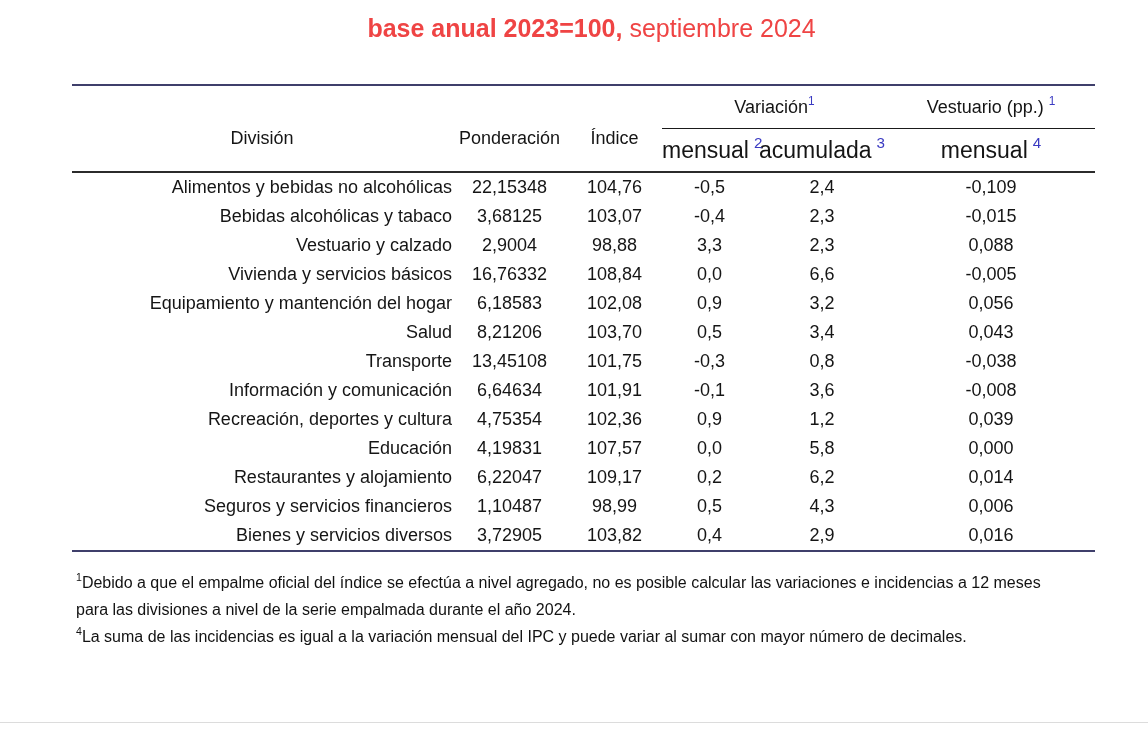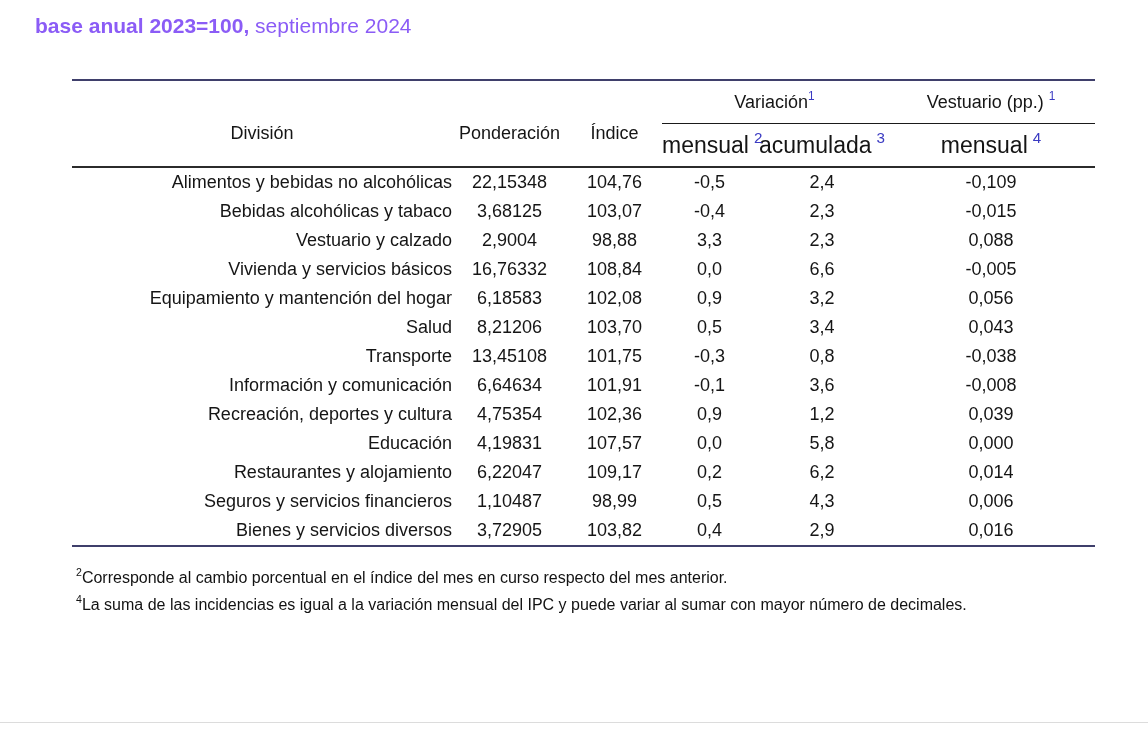--- a/index.html
+++ b/index.html
@@ -23,22 +23,23 @@
   header{padding:9px 0 0 35px;}
   h1{
     margin:0;
     font-size:23px;
     font-weight:700;
     letter-spacing:0.2px;
     color:var(--title);
   }
   .subtitle{
     margin:5px 0 0 0;
-    font-size:21px;
-    color:#8b5cf6;
+    font-size:25px;
+    color:#ef4444;
+    text-align:center;
   }
   .subtitle .b{font-weight:700;}
 
   table.ipc-table{
     border-collapse:collapse;
     table-layout:fixed;
     margin:41px 0 0 72px;
     width:1023px;
     font-size:18px;
     border-top:2.5px solid var(--rule_heavy);
@@ -237,17 +238,17 @@
         <td>3,72905</td>
         <td>103,82</td>
         <td>0,4</td>
         <td>2,9</td>
         <td>0,016</td>
       </tr>
     </tbody>
 </table>
 
 <section class="footnotes" id="footnotes">
-    <p><sup class="fsup">2</sup><span>Corresponde al cambio porcentual en el índice del mes en curso respecto del mes anterior.</span></p>
+    <p><sup class="fsup">1</sup><span>Debido a que el empalme oficial del índice se efectúa a nivel agregado, no es posible calcular las variaciones e incidencias a 12 meses para las divisiones a nivel de la serie empalmada durante el año 2024.</span></p>
     <p><sup class="fsup">4</sup><span>La suma de las incidencias es igual a la variación mensual del IPC y puede variar al sumar con mayor número de decimales.</span></p>
   </section>
 
 <div class="bottom-hairline"></div>
 
 </body></html>

